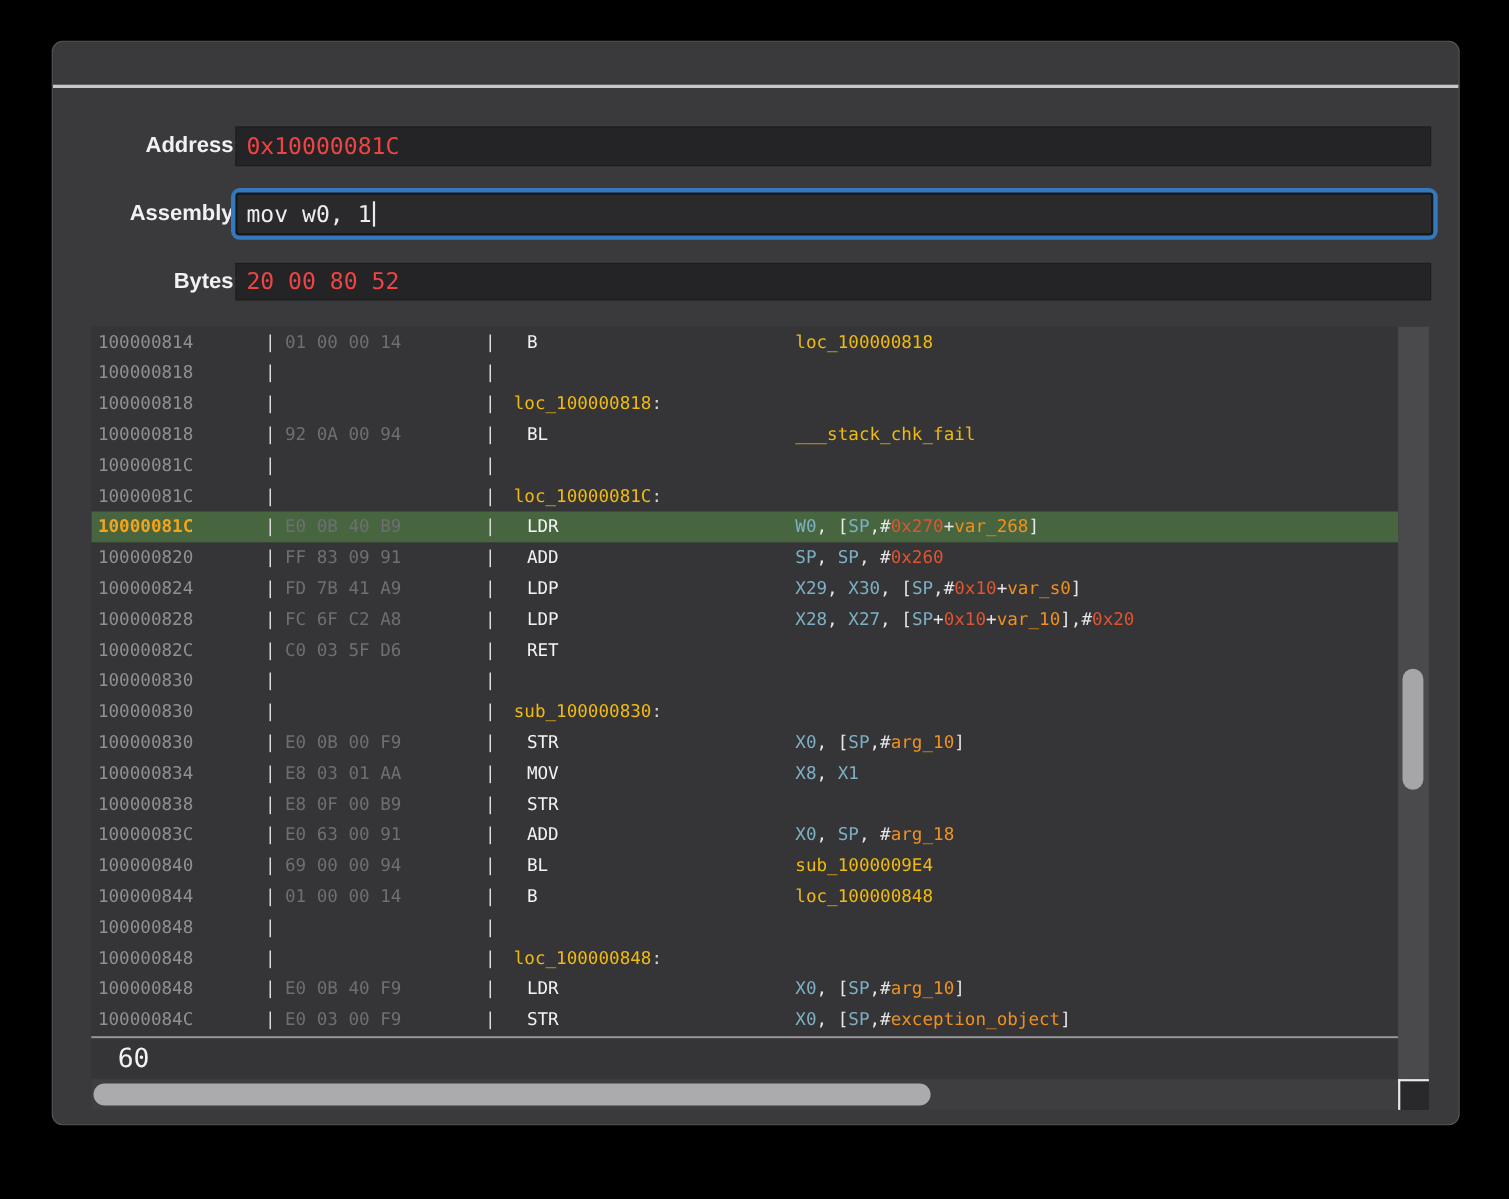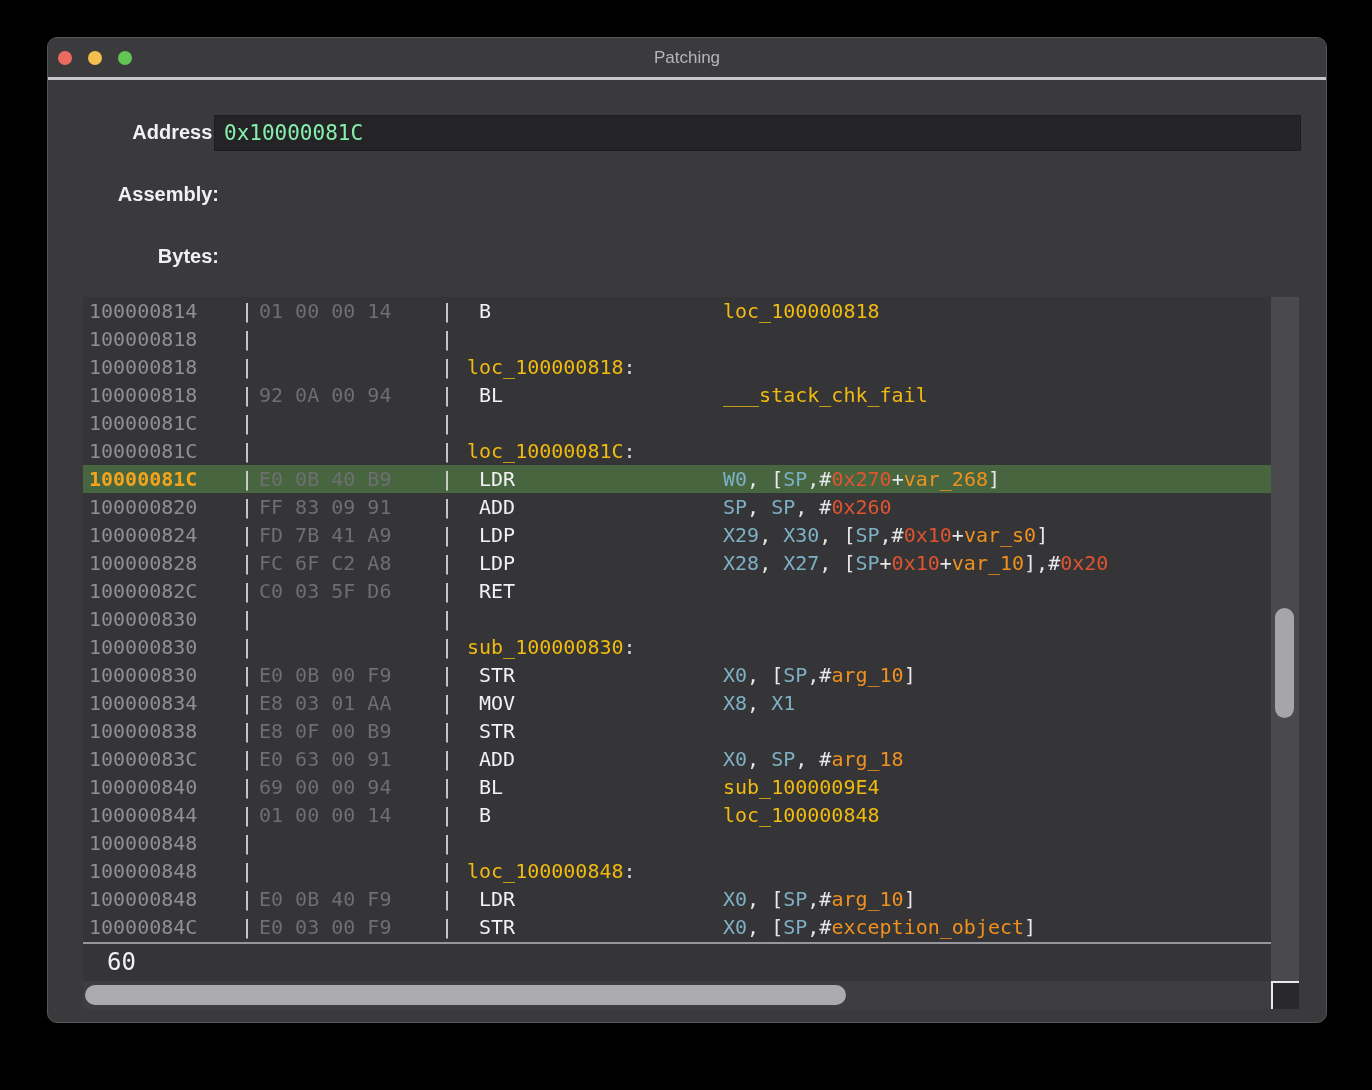--- a/index.html
+++ b/index.html
@@ -20,35 +20,35 @@
   .wtitle{position:absolute;left:0;top:0;width:100%;height:39px;line-height:39px;
     text-align:center;color:#b6b6ba;font-size:17px;}
   .titlebar-sep{position:absolute;left:0;top:39px;width:100%;height:3px;background:#c8c8ca;}
   
   .flabel{position:absolute;left:0;width:150px;text-align:right;color:#f1f1f3;
     font-size:20px;font-weight:bold;margin-left:21px;}
   .lab-address{top:83px;}
   .lab-assembly{top:145px;}
   .lab-bytes{top:207px;}
   .field{position:absolute;background:#242427;border:1px solid #1d1d1f;
-    color:#86efac;font-family:"DejaVu Sans Mono",monospace;font-size:21px;
+    color:#ef4444;font-family:"DejaVu Sans Mono",monospace;font-size:21px;
     display:flex;align-items:center;padding-left:9px;white-space:pre;}
   .f-address{left:166px;top:77px;width:1087px;height:36px;}
   .f-bytes{left:166px;top:201px;width:1087px;height:34px;}
   .asm-ring{position:absolute;left:162px;top:133px;width:1097px;height:47px;
     background:var(--accent);border-radius:8px;padding:4px;}
   .f-assembly{position:relative;width:100%;height:100%;background:#2a2a2c;
     border:2px solid #17171a;border-radius:3px;color:#ededee;
     font-family:"DejaVu Sans Mono",monospace;font-size:21px;
     display:flex;align-items:center;padding-left:8px;white-space:pre;}
   .cursor{display:inline-block;width:2px;height:23px;background:#e9e9eb;margin-left:1px;}
   
   .rows{position:absolute;left:35px;top:259px;width:1188px;height:646px;
     background:#353537;overflow:hidden;
-    font-family:"DejaVu Sans Mono",monospace;font-size:20px;}
+    font-family:"DejaVu Sans Mono",monospace;font-size:16px;}
   .row{position:relative;height:28px;line-height:28px;white-space:pre;}
   .row.hl{background:var(--highlight_row);}
   .row span{position:absolute;top:0;}
   .addr{left:6px;color:var(--address_gray);}
   .row.hl .addr{color:var(--highlight_addr);font-weight:bold;}
   .pipe{color:#dcdcde;}
   .p1{left:158px;}
   .p2{left:358px;}
   .bytes{left:176px;color:var(--bytes_gray);}
   .lab{left:384px;color:var(--label_yellow);}
@@ -74,36 +74,39 @@
   .hthumb{position:absolute;left:2px;top:4px;width:761px;height:20px;
     background:#ababae;border-radius:10px;}
   .corner{position:absolute;left:1223px;top:943px;width:28px;height:28px;
     background:#29292b;border-top:2px solid #e9e9eb;border-left:2px solid #e9e9eb;}
 </style>
 </head>
 <body>
 
 <div class="window">
 
-  <div class="titlebar">
-    <div class="traffic t-close"></div>
-    <div class="traffic t-min"></div>
-    <div class="traffic t-zoom"></div>
-    <div class="wtitle">Patching</div>
-  </div>
   <div class="titlebar-sep"></div>
 
   <div class="flabel lab-address">Address:</div>
   <div class="field f-address">
     <span>0x10000081C</span>
   </div>
 
   <div class="flabel lab-assembly">Assembly:</div>
+  <div class="asm-ring">
+    <div class="f-assembly">
+      <span>mov w0, 1</span>
+      <span class="cursor"></span>
+    </div>
+  </div>
 
   <div class="flabel lab-bytes">Bytes:</div>
+  <div class="field f-bytes">
+    <span>20 00 80 52</span>
+  </div>
 
   <div class="rows">
       <div class="row"><span class="addr">100000814</span><span class="pipe p1">|</span><span class="bytes">01 00 00 14</span><span class="pipe p2">|</span><span class="mn">B</span><span class="ops"><span class="op-lbl">loc_100000818</span></span></div>
       <div class="row"><span class="addr">100000818</span><span class="pipe p1">|</span><span class="pipe p2">|</span></div>
       <div class="row"><span class="addr">100000818</span><span class="pipe p1">|</span><span class="pipe p2">|</span><span class="labwrap"><span class="lab" style="position: static;">loc_100000818</span><span class="lab-colon">:</span></span></div>
       <div class="row"><span class="addr">100000818</span><span class="pipe p1">|</span><span class="bytes">92 0A 00 94</span><span class="pipe p2">|</span><span class="mn">BL</span><span class="ops"><span class="op-lbl">___stack_chk_fail</span></span></div>
       <div class="row"><span class="addr">10000081C</span><span class="pipe p1">|</span><span class="pipe p2">|</span></div>
       <div class="row"><span class="addr">10000081C</span><span class="pipe p1">|</span><span class="pipe p2">|</span><span class="labwrap"><span class="lab" style="position: static;">loc_10000081C</span><span class="lab-colon">:</span></span></div>
       <div class="row hl"><span class="addr">10000081C</span><span class="pipe p1">|</span><span class="bytes">E0 0B 40 B9</span><span class="pipe p2">|</span><span class="mn">LDR</span><span class="ops"><span class="op-reg">W0</span><span class="op-pln">, [</span><span class="op-reg">SP</span><span class="op-pln">,#</span><span class="op-num">0x270</span><span class="op-pln">+</span><span class="op-var">var_268</span><span class="op-pln">]</span></span></div>
       <div class="row"><span class="addr">100000820</span><span class="pipe p1">|</span><span class="bytes">FF 83 09 91</span><span class="pipe p2">|</span><span class="mn">ADD</span><span class="ops"><span class="op-reg">SP</span><span class="op-pln">, </span><span class="op-reg">SP</span><span class="op-pln">, #</span><span class="op-num">0x260</span></span></div>

